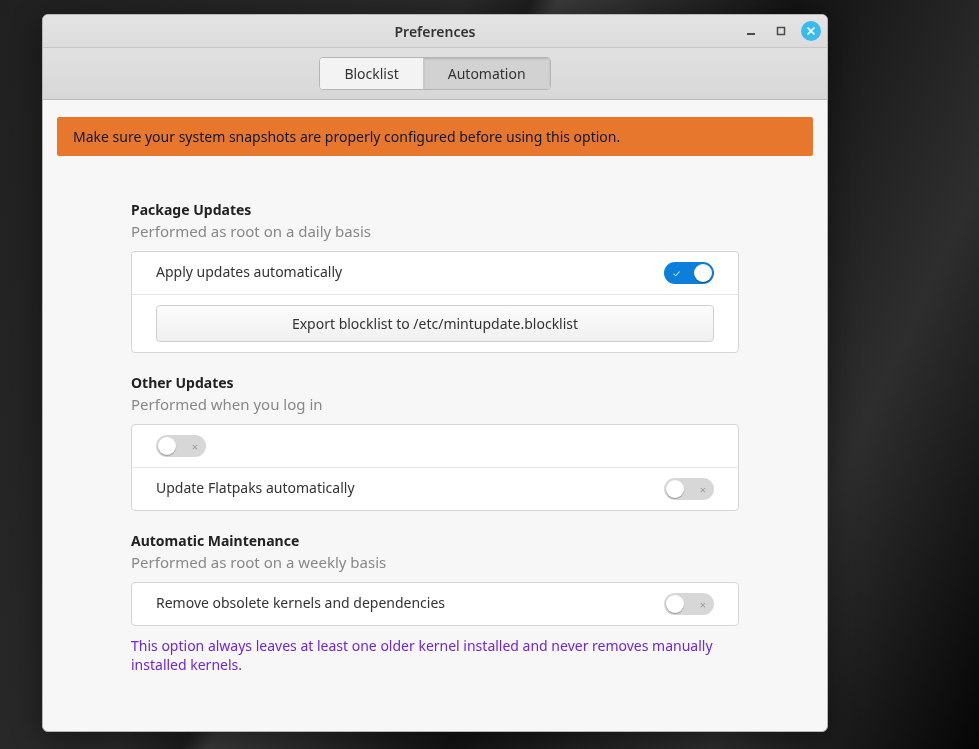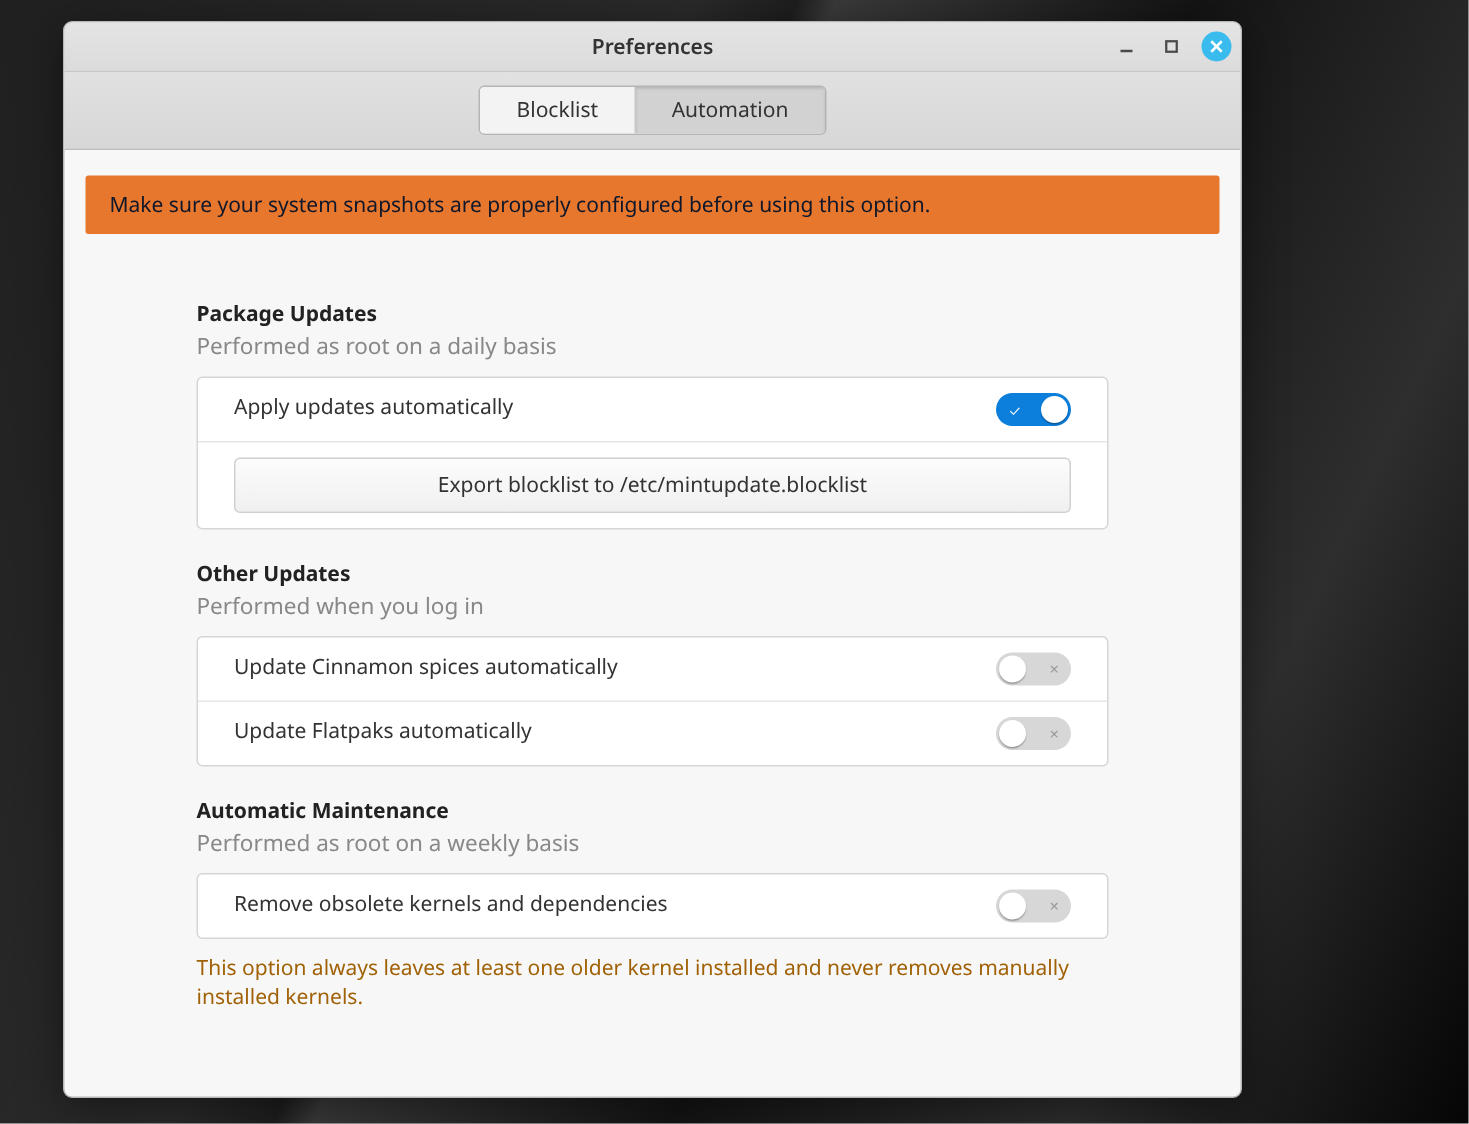--- a/index.html
+++ b/index.html
@@ -36,21 +36,21 @@
   .tab-item.active{ background:#d2d2d2; box-shadow: inset 0 1px 2px rgba(0,0,0,.15);}
   .info-banner {
     background:#e8772e; color:#0f172a; font-size:14px; padding:10px 16px;
     margin:17px 14px 16px 14px; border-radius:2px;
   }
   .content { padding: 0 88px 0 88px; color:#333; font-size:14px;}
   .section { margin-top:20px;}
   .section:first-child{ margin-top:28px;}
   .section-title { font-weight:700; color:#222;}
   .section-sub { color:#888; font-size:15px; margin-top:2px;}
-  .section-note { color:#a16207; font-size:14px; margin-top:10px;}
+  .section-note { color:#6d28d9; font-size:14px; margin-top:10px;}
   .panel { border:1px solid #d6d6d6; border-radius:4px; background:#fff; margin-top:10px;}
   .row { display:flex; align-items:flex-start; justify-content:space-between; padding:10px 24px; border-bottom:1px solid #e6e6e6;}
   .row:last-child{ border-bottom:none;}
   .row-label { color:#333;}
   .row.btnrow { padding:10px 24px; }
   .export-btn {
     flex:1; text-align:center; padding:8px 0; border:1px solid #cfcfcf; border-radius:4px;
     background:linear-gradient(#fcfcfc,#f0f0f0); color:#333; font-size:14px; cursor:pointer;
   }
   .toggle { width:50px; height:22px; border-radius:11px; position:relative; cursor:pointer; display:flex; align-items:center;}
@@ -115,21 +115,20 @@
           <div class="export-btn">Export blocklist to /etc/mintupdate.blocklist</div>
         </div>
       </div>
     </div>
 
     <div class="section">
       <div class="section-title">Other Updates</div>
       <div class="section-sub">Performed when you log in</div>
       <div class="panel">
         <div class="row">
-          <span class="row-label">Update Cinnamon spices automatically</span>
           <div class="toggle off">
             <div class="knob"></div>
             <span class="mark">×</span>
           </div>
         </div>
         <div class="row">
           <span class="row-label">Update Flatpaks automatically</span>
           <div class="toggle off">
             <div class="knob"></div>
             <span class="mark">×</span>

